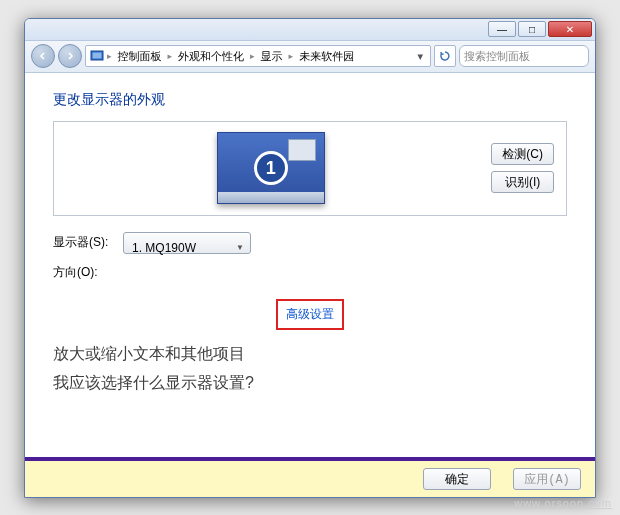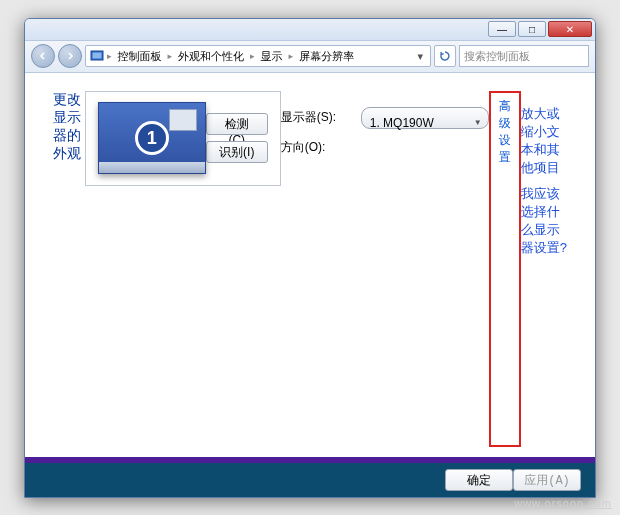--- a/index.html
+++ b/index.html
@@ -74,25 +74,25 @@
     .refresh-btn {
       width: 22px; height: 22px;
       border: 1px solid #aab9cf; background: #fff; cursor: pointer;
       display: inline-flex; align-items: center; justify-content: center;
       border-radius: 2px;
     }
     .search-box {
       width: 130px; height: 22px;
       background: #fff; border: 1px solid #aab9cf;
       display: flex; align-items: center; padding: 0 4px; color: #888;
-      font-size: 11px; border-radius: 0;
+      font-size: 11px; border-radius: 6px;
     }
     .content {
       flex: 1; padding: 18px 28px 10px 28px;
-      display: flex; flex-direction: row;
+      display: flex; flex-direction: column;
       overflow: hidden;
     }
     .page-title {
       color: #003399; font-size: 14px; margin-bottom: 12px;
     }
     .monitor-panel {
       border: 1px solid #bfc7d2; height: 95px;
       display: flex; align-items: center; padding: 8px 12px;
       position: relative;
     }
@@ -121,49 +121,49 @@
       border: 1px solid #8fa2bc;
     }
     .panel-buttons {
       display: flex; flex-direction: column; gap: 6px;
     }
     .win-btn {
       border: 1px solid #9aa6b5; border-radius: 3px;
       background: linear-gradient(#fdfdfe, #e7ebf0);
       padding: 2px 10px; font-size: 12px;
       font-family: inherit; cursor: pointer;
-      min-width: 62px; height: 22px;
+      min-width: 62px; height: 22px; margin-left: 16px;
     }
     .form-rows { margin-top: 16px; display: flex; flex-direction: column; gap: 10px; }
-    .form-row { display: flex; align-items: center; gap: 22px; }
+    .form-row { display: flex; align-items: center; gap: 12px; }
     .form-label { width: 58px; font-size: 12px; }
     .win-select {
-      border: 1px solid #9aa6b5; border-radius: 9px;
+      border: 1px solid #9aa6b5; border-radius: 3px;
       background: linear-gradient(#fdfdfe, #e7ebf0);
       padding: 12px 22px 2px 8px; font-size: 12px; height: 22px;
       font-family: inherit;
       position: relative; display: inline-flex; align-items: center;
       cursor: pointer; min-width: 70px;
     }
     .win-select::after {
       content: "▼"; position: absolute; right: 6px; font-size: 8px; color: #555;
     }
-    .adv-link-wrap { display: flex; justify-content: flex-start; }
+    .adv-link-wrap { display: flex; justify-content: center; margin-top: 18px; }
     .adv-link {
       color: #0b56d0; cursor: pointer; padding: 5px 8px;
       border: 2px solid #d22; 
       font-size: 12px;
     }
     .links { margin-top: 14px; display: flex; flex-direction: column; gap: 8px; }
-    .link { color: #1d4ed8; font-size: 13px; cursor: pointer; }
+    .link { color: #404040; font-size: 16px; cursor: pointer; }
     .footer {
-      height: 40px; border-top: 6px solid #4c1d95;
-      background: #0c4a6e;
+      height: 40px; border-top: 4px solid #4c1d95;
+      background: #fef9c3;
       display: flex; align-items: center; justify-content: flex-end;
-      padding: 0 14px; 
+      padding: 0 14px; gap: 6px;
     }
     .footer .win-btn { min-width: 68px; }
     .win-btn.disabled { color: #999; font-family: Liberation Mono, monospace; }
     .watermark {
       position: fixed; right: 8px; bottom: 6px;
       color: #ccc; font-size: 18px; pointer-events: none;
       font-weight: 300;
       display: flex; flex-direction: column; align-items: flex-end;
       letter-spacing: 1px;
     }
@@ -197,21 +197,21 @@
             <rect x="2.5" y="3.5" width="9" height="6" fill="#8bb6ec"></rect>
           </svg>
       </span>
       <span class="bc-sep">▸</span>
       <span class="bc-item">控制面板</span>
       <span class="bc-sep">▸</span>
       <span class="bc-item">外观和个性化</span>
       <span class="bc-sep">▸</span>
       <span class="bc-item">显示</span>
       <span class="bc-sep">▸</span>
-      <span class="bc-item">屏幕分辨率</span>
+      <span class="bc-item">未来软件园</span>
       <span class="bc-dropdown">▾</span>
     </div>
     <div class="refresh-btn">
       <svg width="12" height="12" viewBox="0 0 12 12">
           <path d="M6 2 A4 4 0 1 1 2.3 4.3" stroke="#3a6fb5" stroke-width="1.4" fill="none"></path>
           <path d="M2 2 L2.3 4.3 L4.6 4" stroke="#3a6fb5" stroke-width="1.4" fill="none"></path>
         </svg>
     </div>
     <div class="search-box">
       <span>搜索控制面板</span>

